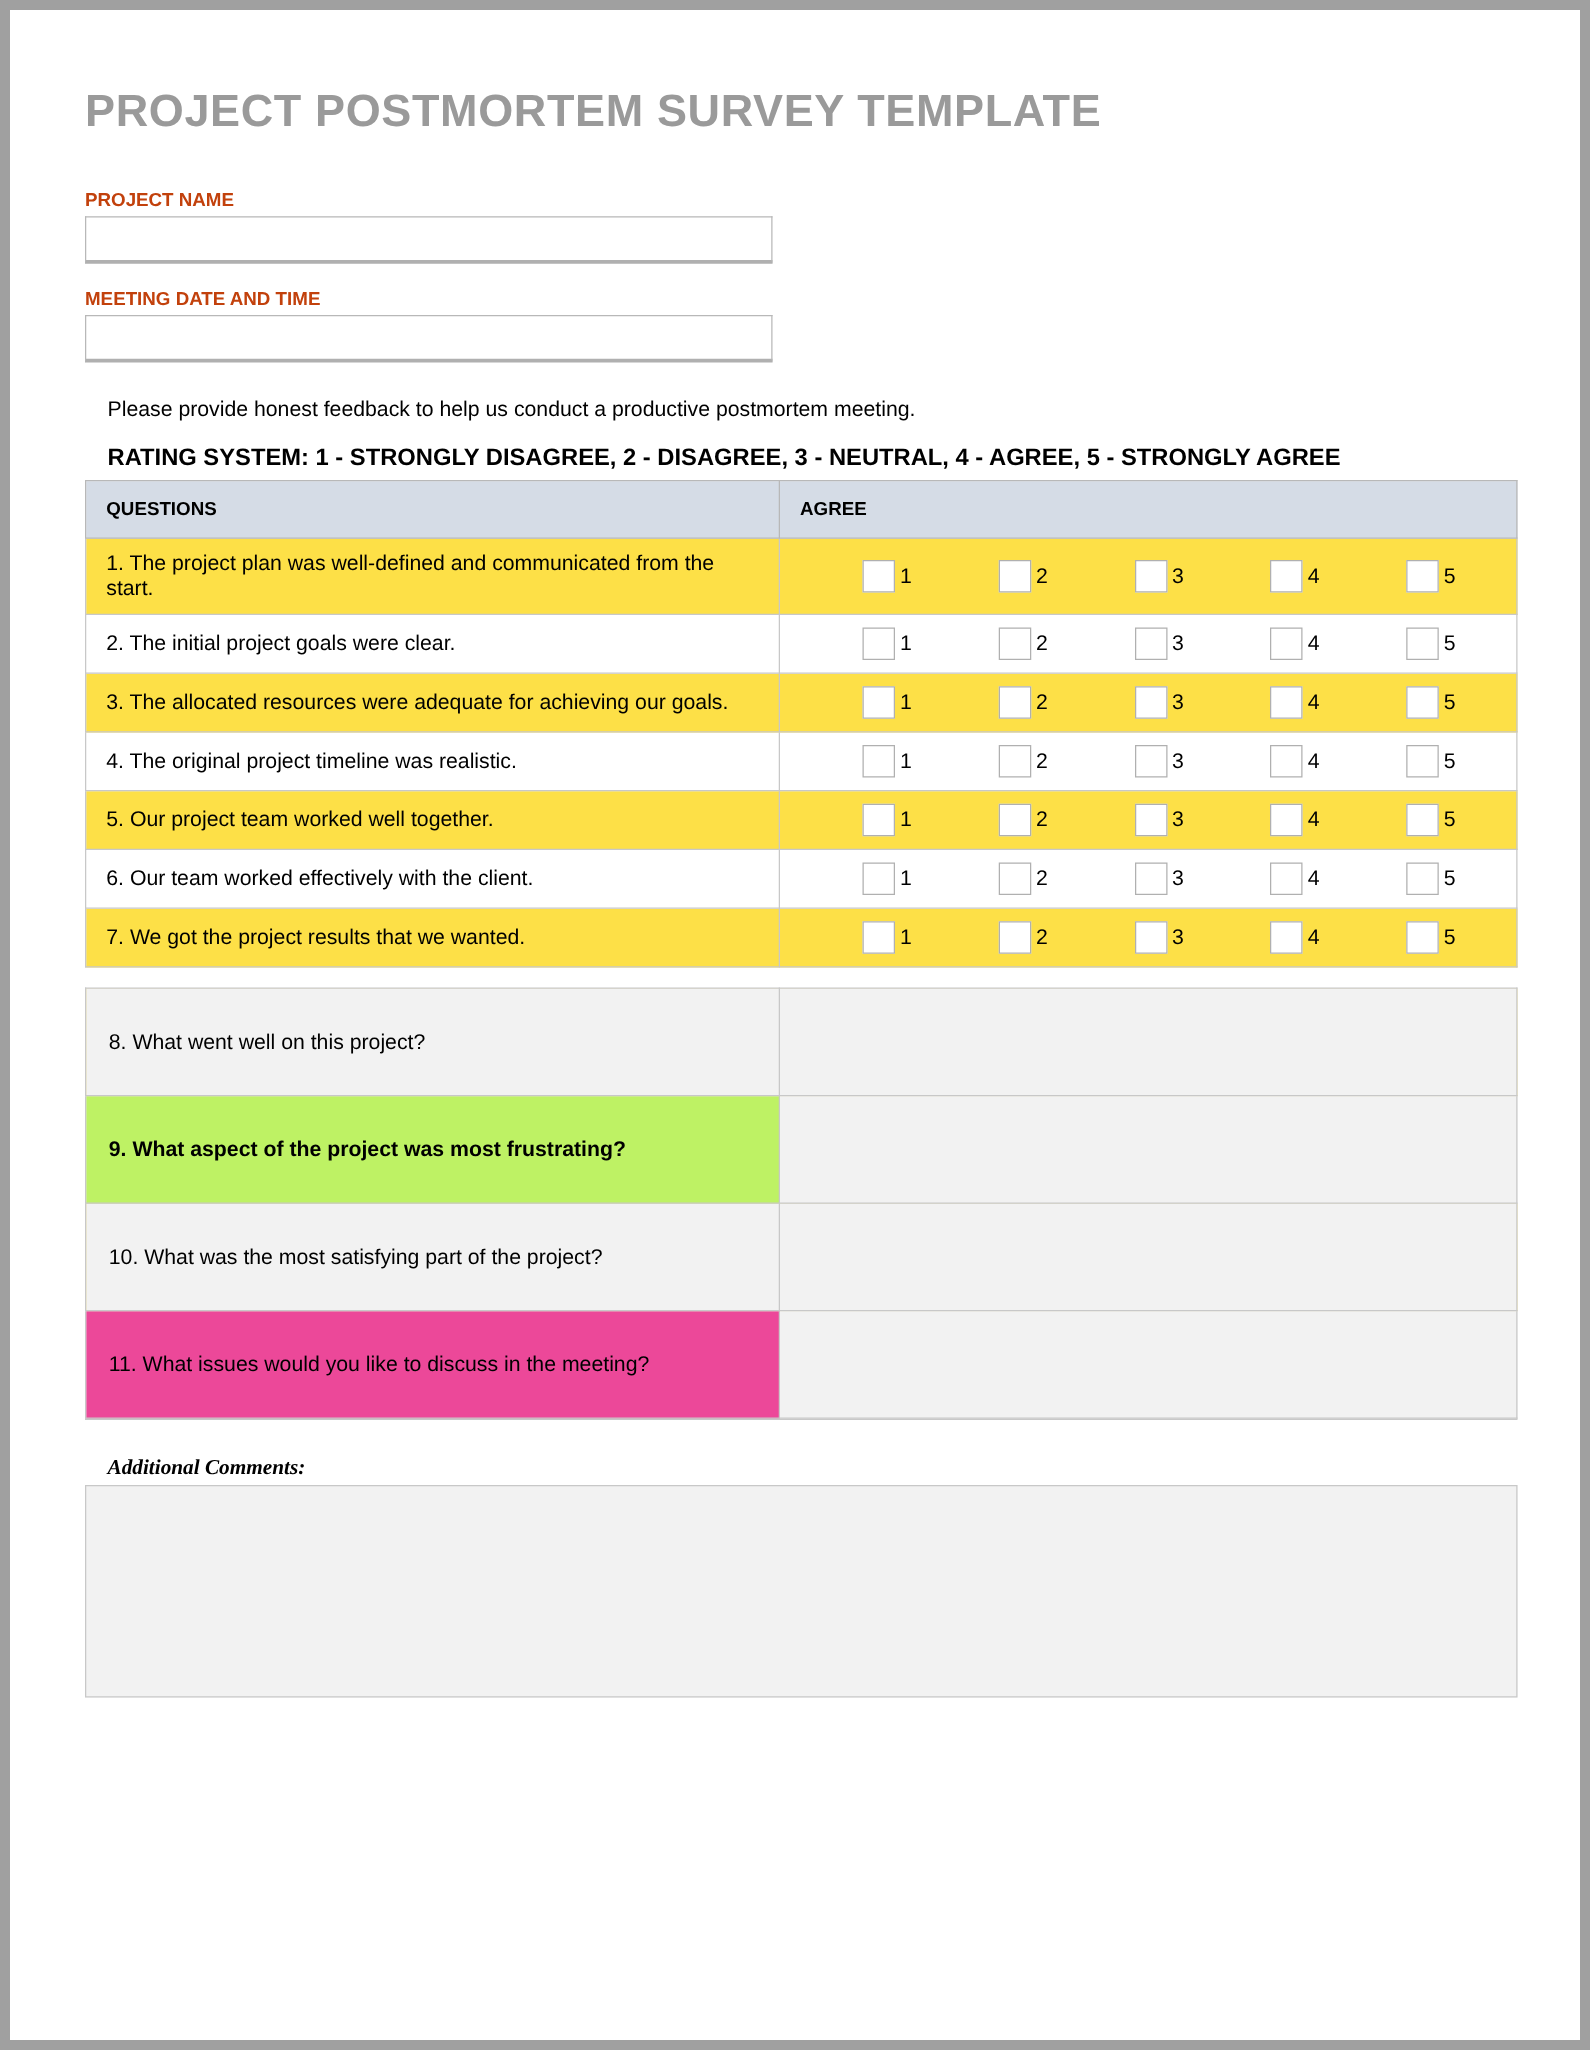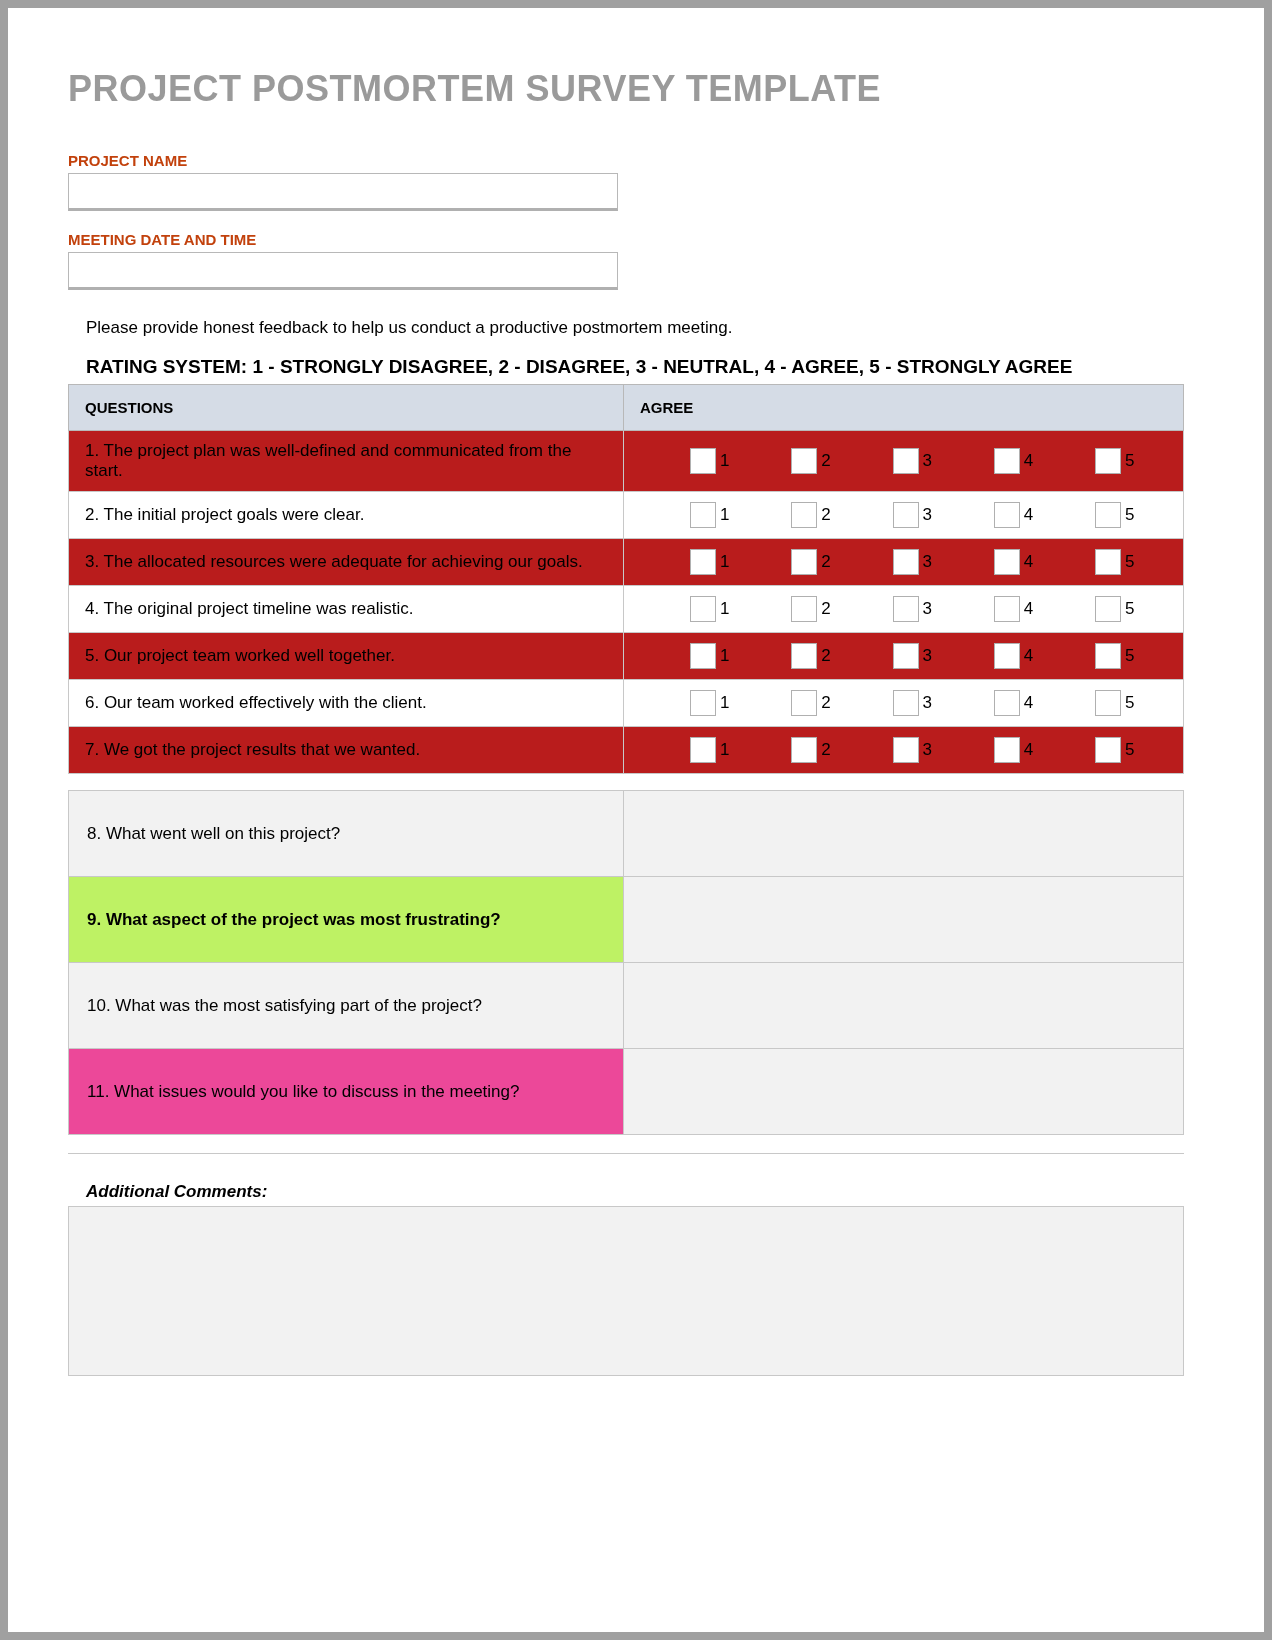--- a/index.html
+++ b/index.html
@@ -6,21 +6,21 @@
   body {
     background: #a0a0a0;
     font-family: "Century Gothic", "Futura", "Avant Garde", sans-serif;
     padding: 8px;
   }
   .page {
     background: #fff;
     width: 1256px;
     min-height: 1624px;
     margin: 0 auto;
-    padding: 60px 80px 60px 60px;
+    padding: 60px 50px 60px 60px;
   }
   .title {
     font-size: 36px;
     font-weight: bold;
     color: #9a9a9a;
     letter-spacing: 0.5px;
     margin-bottom: 42px;
   }
   .field-label {
     font-size: 15px;
@@ -66,21 +66,21 @@
     padding: 14px 16px;
     color: #000;
   }
   .survey-table td {
     border: 1px solid #c8c8c8;
     padding: 10px 16px;
     font-size: 17px;
     vertical-align: middle;
     color: #000;
   }
-  .survey-table .alt { background: #b91c1c; }
+  .survey-table .alt { background: #fde047; }
   .survey-table .q-col { width: 555px; }
   .rating-cell {
     display: flex;
     justify-content: space-between;
     align-items: center;
     padding: 0 30px 0 50px;
     gap: 10px;
   }
   .rating-opt {
     display: flex;
@@ -124,21 +124,21 @@
     background: #f2f2f2;
     border: 1px solid #c8c8c8;
     resize: none;
     font-family: inherit;
     font-size: 15px;
     padding: 10px;
   }
   .comments-wrap {
     border-top: 1px solid #c8c8c8;
     padding-top: 8px;
-    margin-top: 18px;
+    font-family: Liberation Serif, serif;
   }
 </style>
 </head>
 <body>
 
 <div class="page">
 
   <h1 class="title">PROJECT POSTMORTEM SURVEY TEMPLATE</h1>
 
   <div class="field-label">PROJECT NAME</div>

